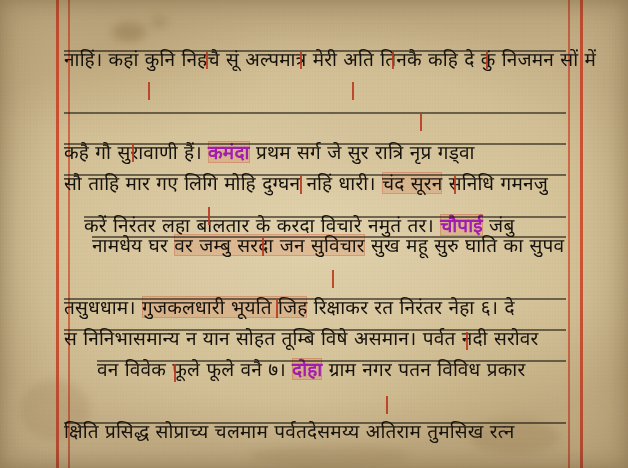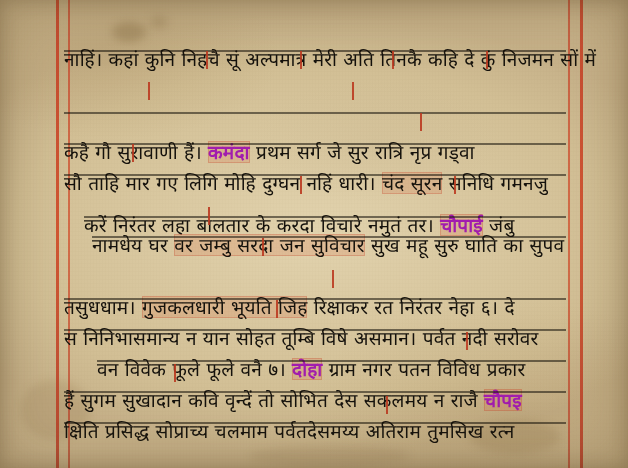--- a/index.html
+++ b/index.html
@@ -168,25 +168,20 @@
       <span class="seg">स निनिभासमान्य न यान सोहत तूम्बि विषे असमान। पर्वत नदी सरोवर</span>
     </div>
 
     <div class="line" style="top: 310px; position: absolute; left: 16px; right: 0px; margin-left: 17px;">
       <span class="headline"></span>
       <span class="seg">वन विवेक फूले फूले वनै ७।</span>
       <span class="seg red hl">दोहा</span>
       <span class="seg"> ग्राम नगर पतन विविध प्रकार</span>
     </div>
 
-    <div class="line" style="top: 341px; position: absolute; left: 0px; right: 0px;">
-      <span class="headline"></span>
-      <span class="seg">हैं सुगम सुखादान कवि वृन्दें तो सोभित देस सकलमय न राजै</span>
-      <span class="seg red hl">चौपइ</span>
-    </div>
 
     <div class="line" style="top: 372px; position: absolute; left: 0px; right: 0px;">
       <span class="headline"></span>
       <span class="seg">क्षिति प्रसिद्ध सोप्राच्य चलमाम पर्वतदेसमय्य अतिराम तुमसिख रत्न</span>
     </div>
 
   </div>
 
   <div class="tick" style="left:206px; top:51px; height:18px;"></div>
   <div class="tick" style="left:300px; top:51px; height:18px;"></div>

